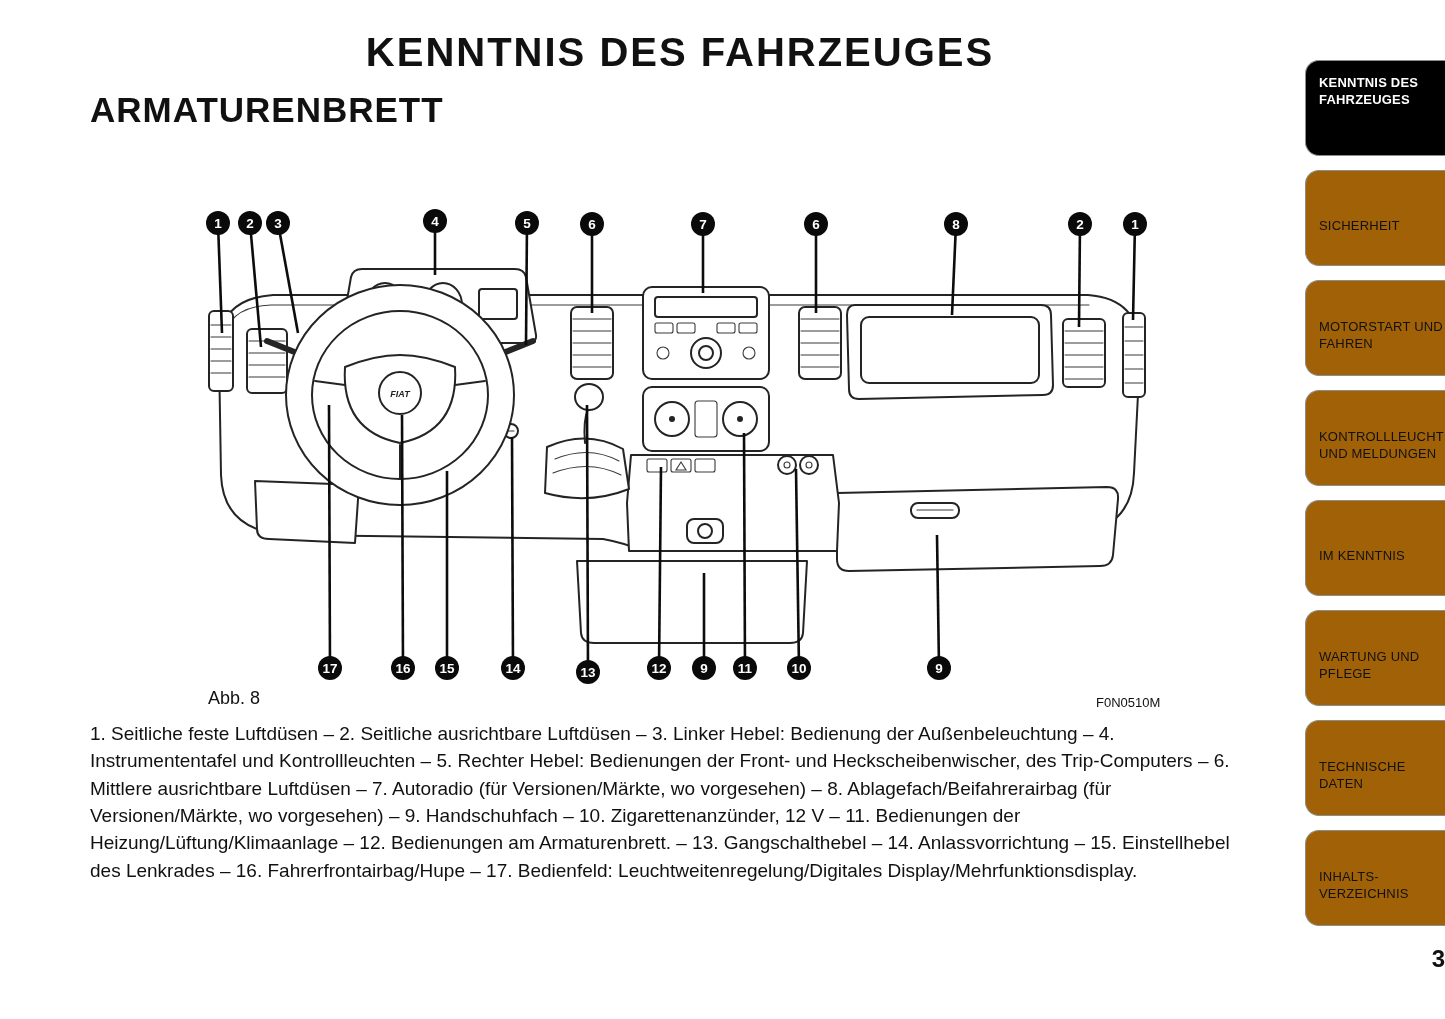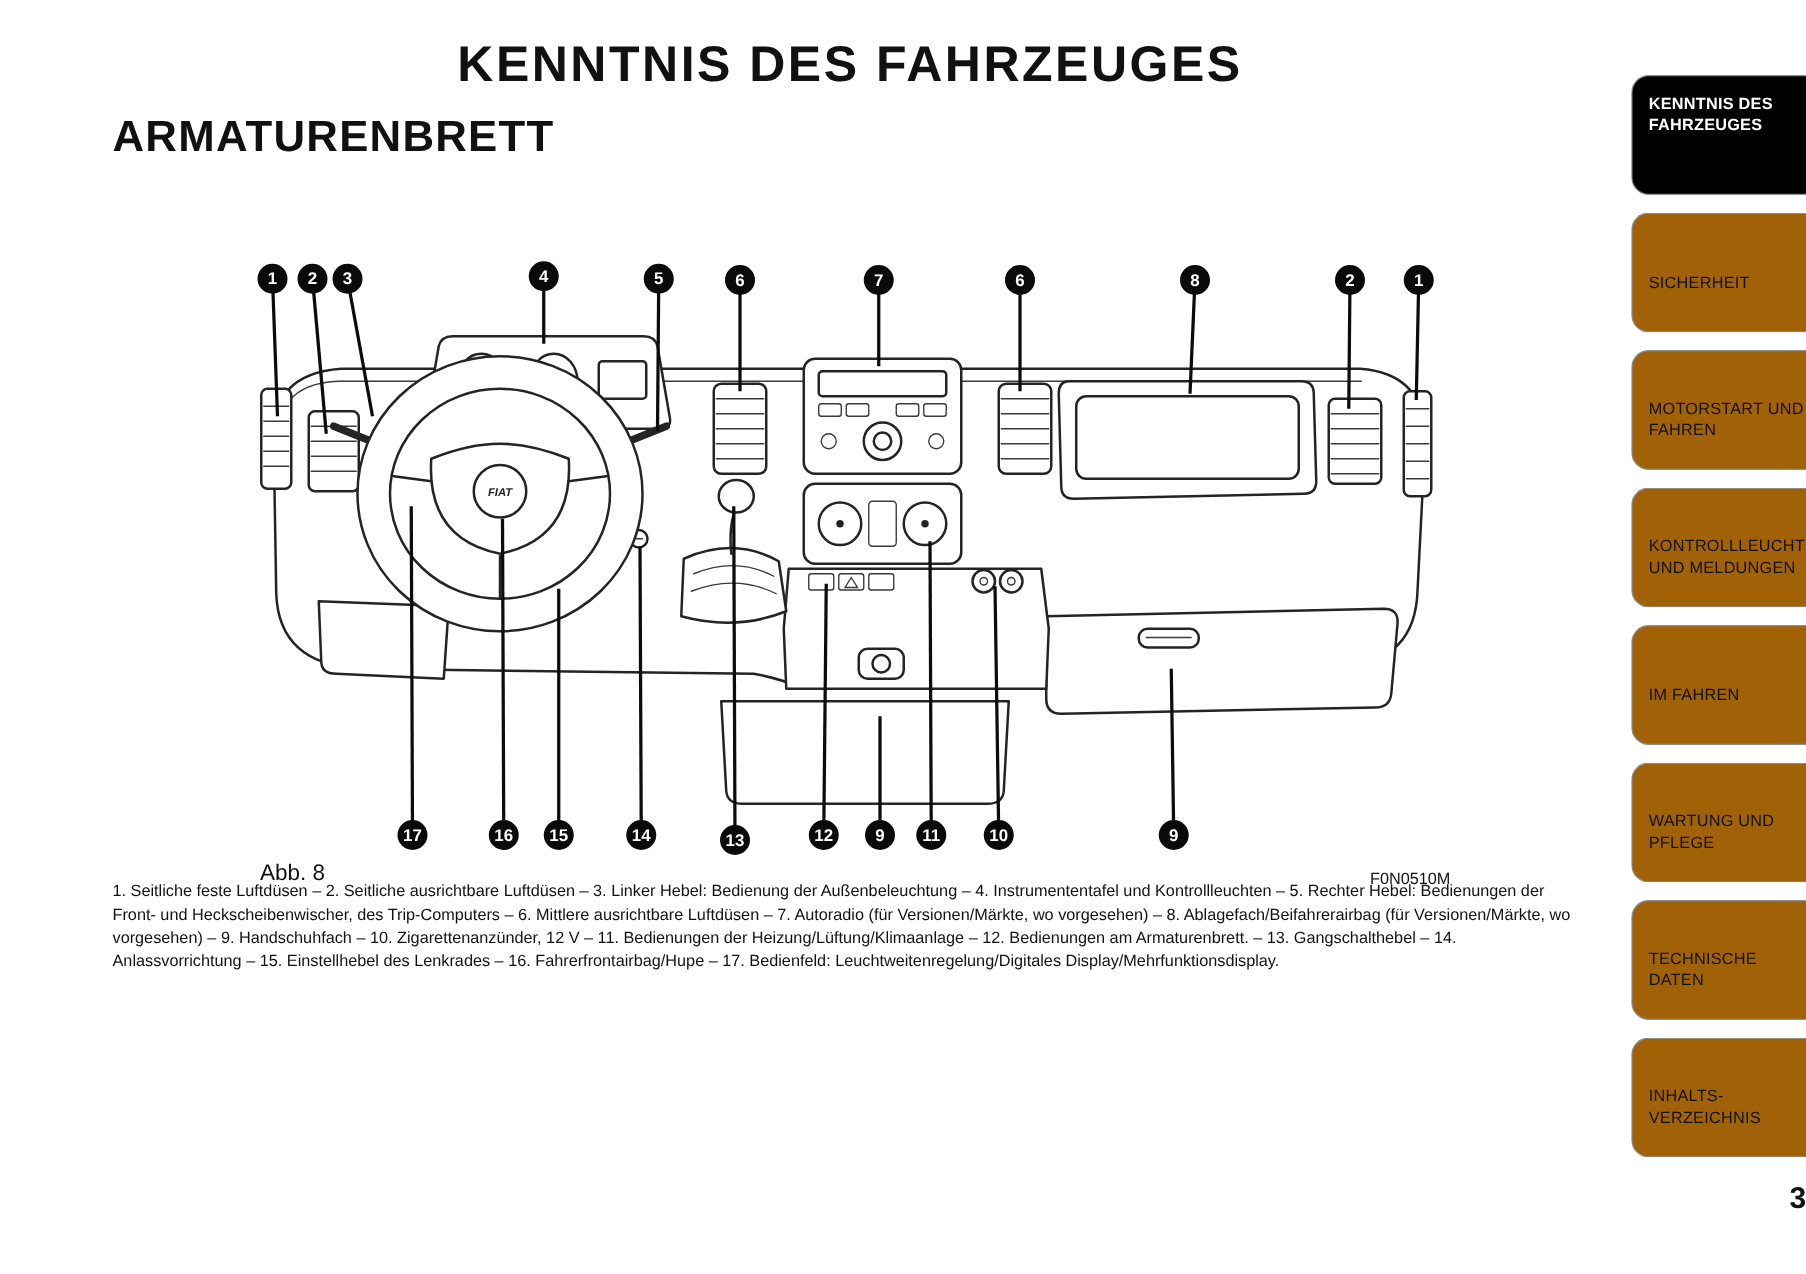--- a/index.html
+++ b/index.html
@@ -17,22 +17,22 @@
     font-size:35px; font-weight:bold; letter-spacing:1px;
   }
   .intro {
     position:absolute; top:147px; left:90px; width:1155px;
     font-size:18.5px; line-height:1.42;
   }
   .figure-wrap { position:absolute; top:205px; left:195px; width:970px; height:490px; }
   .fig-caption { position:absolute; top:688px; left:208px; font-size:18px; }
   .fig-code { position:absolute; top:695px; left:1096px; font-size:13px; font-weight:normal; }
   .legend {
-    position:absolute; top:704px; left:90px; width:1168px;
-    font-size:13px; line-height:1.44;
+    position:absolute; top:720px; left:90px; width:1168px;
+    font-size:19px; line-height:1.44;
   }
   .page-number { position:absolute; top:945px; right:16px; font-size:24px; font-weight:bold; }
 
   .sidebar {
     position:absolute; top:60px; right:0; width:156px;
     display:flex; flex-direction:column; gap:14px;
   }
   .tab {
     box-sizing:border-box; height:96px;
     border:1px solid #8d8d8d; border-right:none;
@@ -302,21 +302,21 @@
       <div class="tab">
         <span>SICHERHEIT</span>
       </div>
       <div class="tab">
         <span>MOTORSTART UND FAHREN</span>
       </div>
       <div class="tab">
         <span>KONTROLLLEUCHTEN UND MELDUNGEN</span>
       </div>
       <div class="tab">
-        <span>IM FAHREN</span>
+        <span>IM KENNTNIS</span>
       </div>
       <div class="tab">
         <span>WARTUNG UND PFLEGE</span>
       </div>
       <div class="tab">
         <span>TECHNISCHE DATEN</span>
       </div>
       <div class="tab">
         <span>INHALTS-VERZEICHNIS</span>
       </div>

